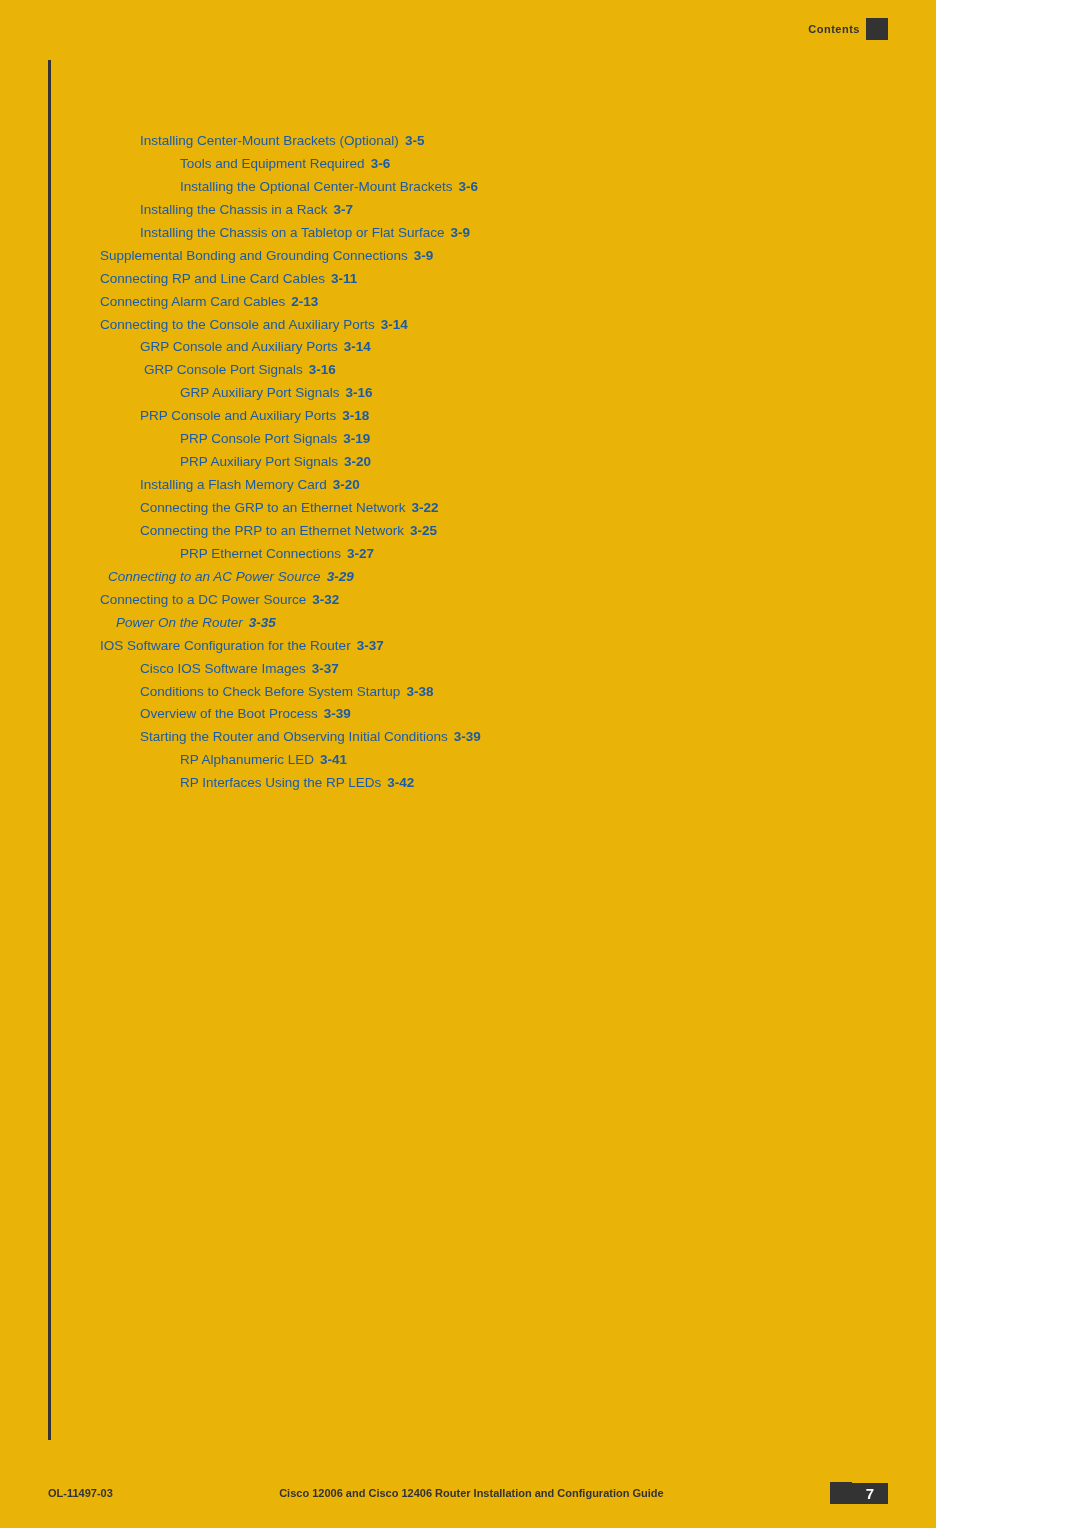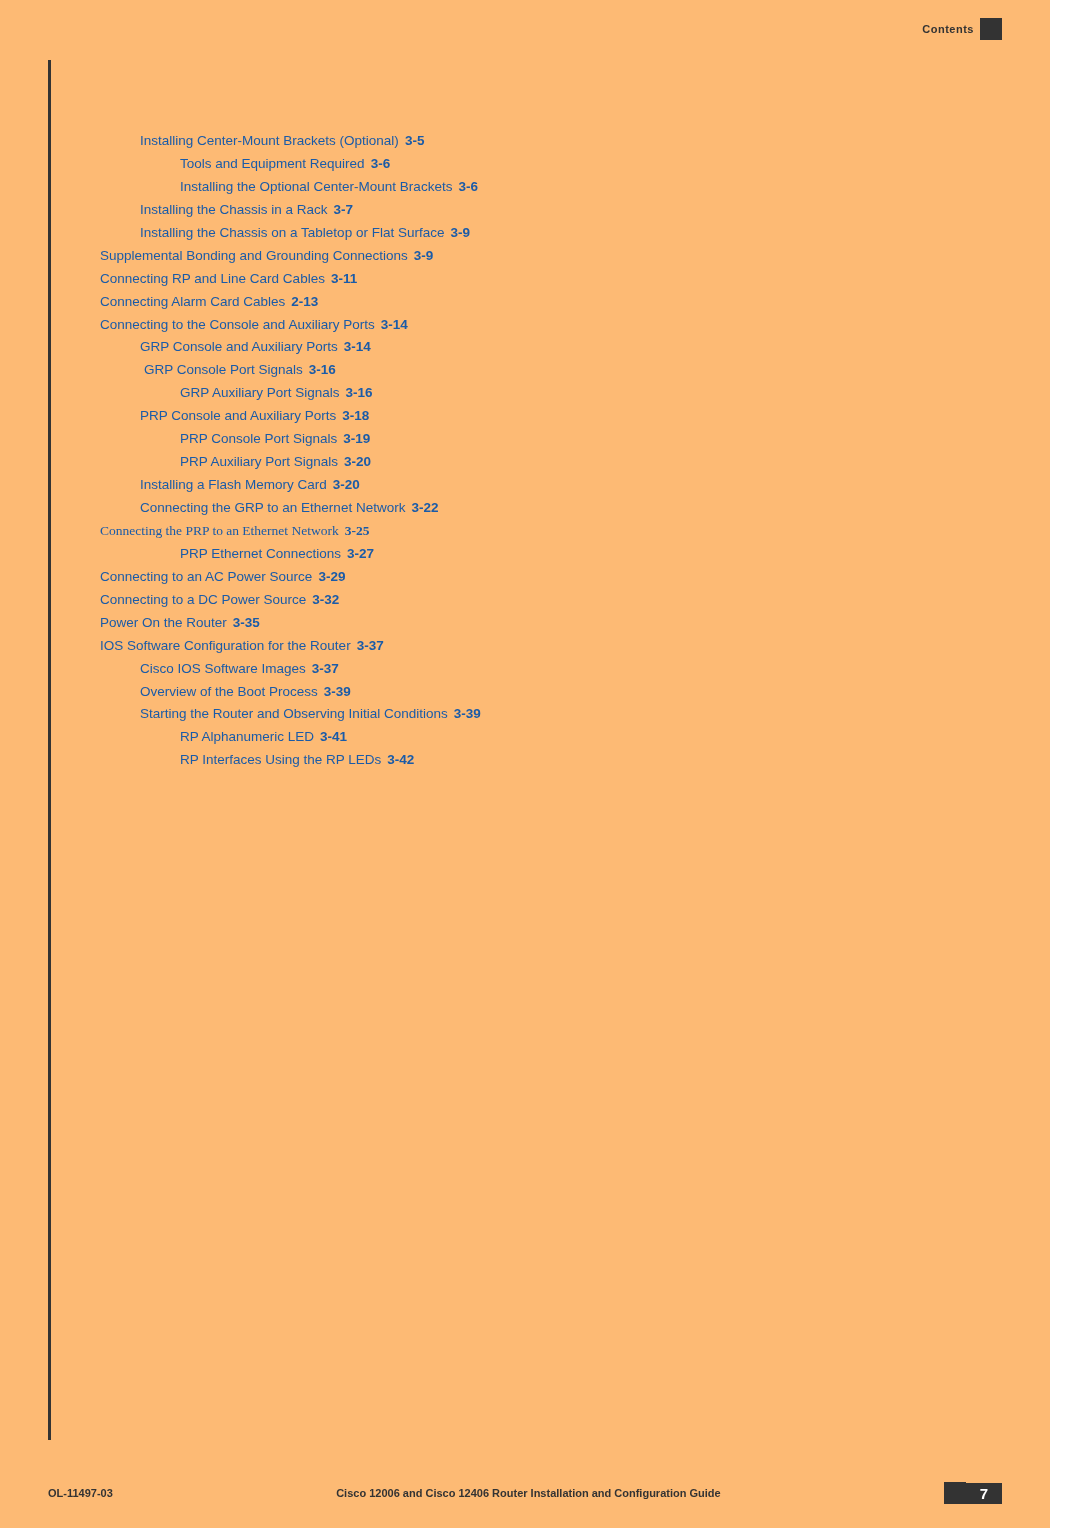--- a/index.html
+++ b/index.html
@@ -11,23 +11,23 @@
     body {
       background: #ffffff;
       font-family: Arial, Helvetica, sans-serif;
       width: 1080px;
       min-height: 1528px;
       position: relative;
       overflow-x: hidden;
     }
 
     .page-container {
-      width: 1050px;
+      width: 936px;
       min-height: 1528px;
-      background: #fdba74;
+      background: #eab308;
       position: relative;
     }
 
     
     .header-bar {
       display: flex;
       justify-content: flex-end;
       align-items: center;
       padding: 18px 48px 0 48px;
       border-bottom: none;
@@ -160,27 +160,28 @@
         <li class="toc-item" style="margin-left: 0px;"><a href="#">Connecting Alarm Card Cables</a><span class="page-num">2-13</span></li>
         <li class="toc-item" style="margin-left: 0px;"><a href="#">Connecting to the Console and Auxiliary Ports</a><span class="page-num">3-14</span></li>
         <li class="toc-item" style="margin-left: 40px;"><a href="#">GRP Console and Auxiliary Ports</a><span class="page-num">3-14</span></li>
         <li class="toc-item" style="margin-left: 44px;"><a href="#">GRP Console Port Signals</a><span class="page-num">3-16</span></li>
         <li class="toc-item" style="margin-left: 80px;"><a href="#">GRP Auxiliary Port Signals</a><span class="page-num">3-16</span></li>
         <li class="toc-item" style="margin-left: 40px;"><a href="#">PRP Console and Auxiliary Ports</a><span class="page-num">3-18</span></li>
         <li class="toc-item" style="margin-left: 80px;"><a href="#">PRP Console Port Signals</a><span class="page-num">3-19</span></li>
         <li class="toc-item" style="margin-left: 80px;"><a href="#">PRP Auxiliary Port Signals</a><span class="page-num">3-20</span></li>
         <li class="toc-item" style="margin-left: 40px;"><a href="#">Installing a Flash Memory Card</a><span class="page-num">3-20</span></li>
         <li class="toc-item" style="margin-left: 40px;"><a href="#">Connecting the GRP to an Ethernet Network</a><span class="page-num">3-22</span></li>
-        <li class="toc-item" style=" font-family: Liberation Serif, serif;"><a href="#">Connecting the PRP to an Ethernet Network</a><span class="page-num">3-25</span></li>
+        <li class="toc-item" style="margin-left: 40px;"><a href="#">Connecting the PRP to an Ethernet Network</a><span class="page-num">3-25</span></li>
         <li class="toc-item" style="margin-left: 80px;"><a href="#">PRP Ethernet Connections</a><span class="page-num">3-27</span></li>
-        <li class="toc-item" style="margin-left: 0px;"><a href="#">Connecting to an AC Power Source</a><span class="page-num">3-29</span></li>
+        <li class="toc-item" style="margin-left: 8px; font-style: italic;"><a href="#">Connecting to an AC Power Source</a><span class="page-num">3-29</span></li>
         <li class="toc-item" style="margin-left: 0px;"><a href="#">Connecting to a DC Power Source</a><span class="page-num">3-32</span></li>
-        <li class="toc-item" style="margin-left: 0px;"><a href="#">Power On the Router</a><span class="page-num">3-35</span></li>
+        <li class="toc-item" style="margin-left: 16px; font-style: italic;"><a href="#">Power On the Router</a><span class="page-num">3-35</span></li>
         <li class="toc-item" style="margin-left: 0px;"><a href="#">IOS Software Configuration for the Router</a><span class="page-num">3-37</span></li>
         <li class="toc-item" style="margin-left: 40px;"><a href="#">Cisco IOS Software Images</a><span class="page-num">3-37</span></li>
+        <li class="toc-item" style="margin-left: 40px;"><a href="#">Conditions to Check Before System Startup</a><span class="page-num">3-38</span></li>
         <li class="toc-item" style="margin-left: 40px;"><a href="#">Overview of the Boot Process</a><span class="page-num">3-39</span></li>
         <li class="toc-item" style="margin-left: 40px;"><a href="#">Starting the Router and Observing Initial Conditions</a><span class="page-num">3-39</span></li>
         <li class="toc-item" style="margin-left: 80px;"><a href="#">RP Alphanumeric LED</a><span class="page-num">3-41</span></li>
         <li class="toc-item" style="margin-left: 80px;"><a href="#">RP Interfaces Using the RP LEDs</a><span class="page-num">3-42</span></li>
       </ul>
   </div>
 
   <div class="footer">
     <span class="footer-left">OL-11497-03</span>
     <span class="footer-center">Cisco 12006 and Cisco 12406 Router Installation and Configuration Guide</span>

